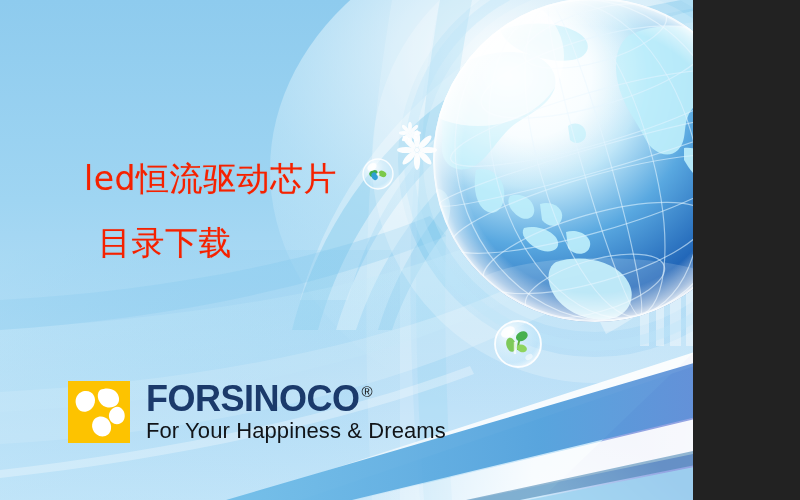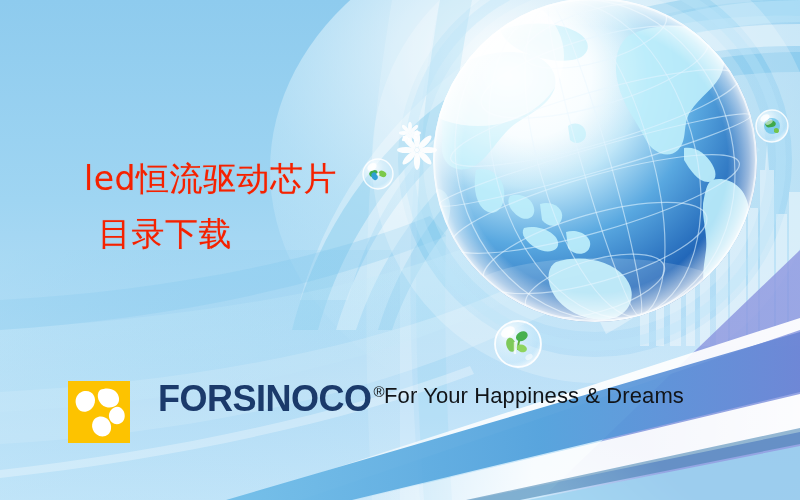--- a/index.html
+++ b/index.html
@@ -1,20 +1,20 @@
 <!DOCTYPE html>
 <html><head>
 <meta charset="utf-8">
 <style>
   html,body{margin:0;padding:0;background:#222;}
   body{font-family:"Liberation Sans",sans-serif;}
 
   #banner{
     position:relative;
-    width:800px;height:500px;
+    width:693px;height:500px;
     overflow:hidden;
     background:linear-gradient(180deg,#8ecbee 0%,#9ed4f2 38%,#b7e0f7 72%,#cfeafb 100%);
   }
 
   .layer{position:absolute;inset:0;pointer-events:none;}
   svg.layer{display:block;width:800px;height:500px;}
 
   
   #headline{
     position:absolute;
@@ -22,39 +22,39 @@
     z-index:40;
     color:#f52100;
     font-family:"DejaVu Sans","Liberation Sans",sans-serif;
     font-size:33px;
     line-height:1.0;
     letter-spacing:.5px;
     white-space:nowrap;
     text-shadow:0 0 1px rgba(255,60,0,.35);
   }
   #headline .l1{display:block;}
-  #headline .l2{display:block;margin-top:22px;margin-left:14px;}
+  #headline .l2{display:block;margin-top:31px;margin-left:14px;}
 
   
   #logo{
     position:absolute;
     left:68px; top:381px;
     z-index:45;
     display:flex;align-items:flex-start;
   }
   #logo-mark{
     width:62px;height:62px;
     background:#fdc300;
     flex:0 0 auto;
     position:relative;
   }
   #logo-mark svg{display:block;width:62px;height:62px;}
   #logo-text{
-    margin-left:28px;
-    display:flex;flex-direction:row;
+    margin-left:16px;
+    display:flex;flex-direction:column;
     justify-content:flex-start;
     padding-top:1px;
     text-align:center;
   }
   #wordmark{
     display:flex;align-items:flex-start;
     color:#1b3a6b;
     font-family:"Liberation Sans",sans-serif;
     font-weight:bold;
     font-size:36px;

